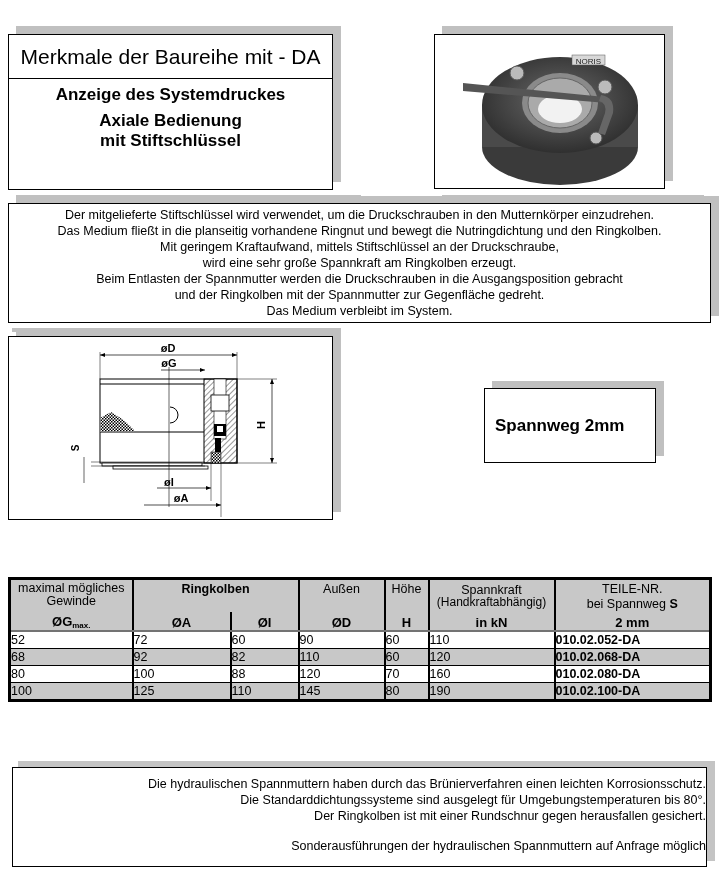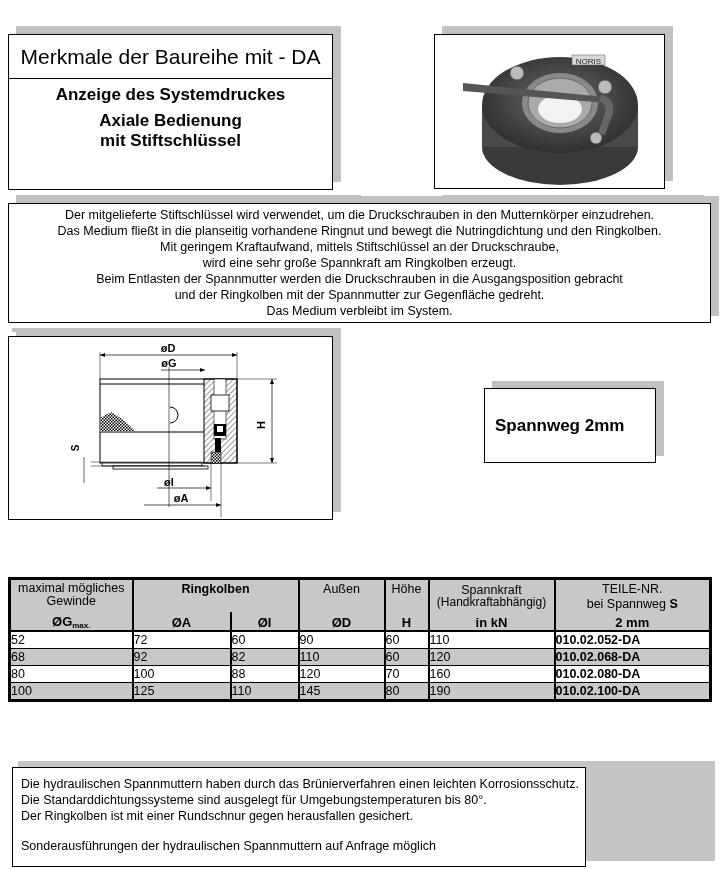--- a/index.html
+++ b/index.html
@@ -28,31 +28,31 @@
 
   
   #spannweg-box { left:484px; top:388px; width:172px; height:75px; display:flex; align-items:center;
     padding-left:10px; font-weight:bold; font-size:17px; }
 
   
   #spec-table-wrap { position:absolute; left:8px; top:577px; width:704px; }
   table { border-collapse:collapse; width:704px; font-size:12.5px; border:3px solid #000; }
   th, td { border-left:2px solid #000; border-right:2px solid #000; padding:0; }
   thead th { background:#c8c8c8; font-weight:normal; vertical-align:top; }
-  thead .row2 th { font-weight:bold; font-size:13px; vertical-align:bottom; height:18px; border-bottom:2px solid #000000;margin-top:17px; }
+  thead .row2 th { font-weight:bold; font-size:13px; vertical-align:bottom; height:18px; border-bottom:2px solid #737373;margin-top:17px; }
   tbody td { height:16px; line-height:16px; border-bottom:1px solid #000; }
   tbody tr:nth-child(even) td { background:#c8c8c8; }
   tbody td.part { font-weight:bold;margin-top:32px; }
   .sub { font-size:8px; vertical-align:-2px; }
   .small { font-size:12px; display:block; line-height:10px; }
   .sep-inner { border-left:1px solid #000 !important; }
 
   
-  #notes-box { left:12px; top:767px; width:574px; height:100px; display:flex; flex-direction:column;
-    align-items:flex-start; padding-top:8px;padding-left:8px; }
+  #notes-box { left:12px; top:767px; width:695px; height:100px; display:flex; flex-direction:column;
+    align-items:flex-end; padding-top:8px;padding-left:8px; }
 </style>
 </head>
 <body>
 
 <div class="shadow" style="left:16px;top:26px;width:325px;height:156px;"></div>
 <div class="shadow" style="left:16px;top:195px;width:345px;height:5px;"></div>
 <div class="box" id="features-box">
   <div class="title">Merkmale der Baureihe mit - DA</div>
   <div class="items">
     <div class="item">Anzeige des Systemdruckes</div>

